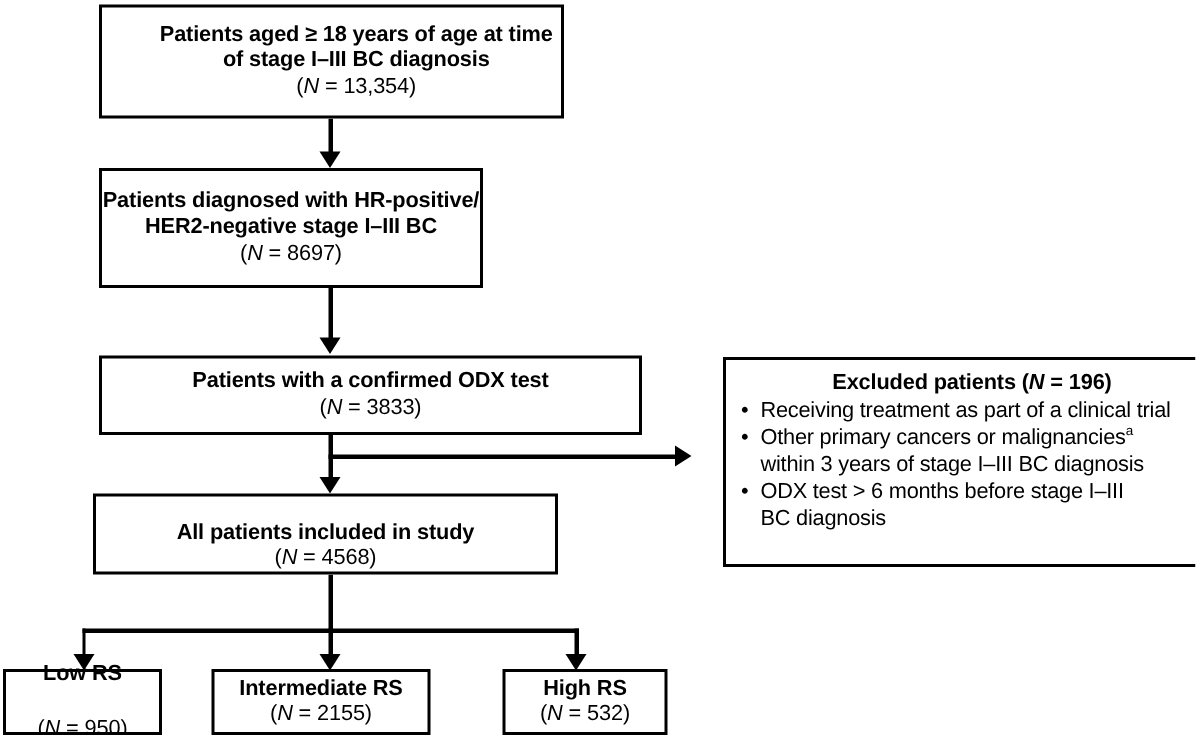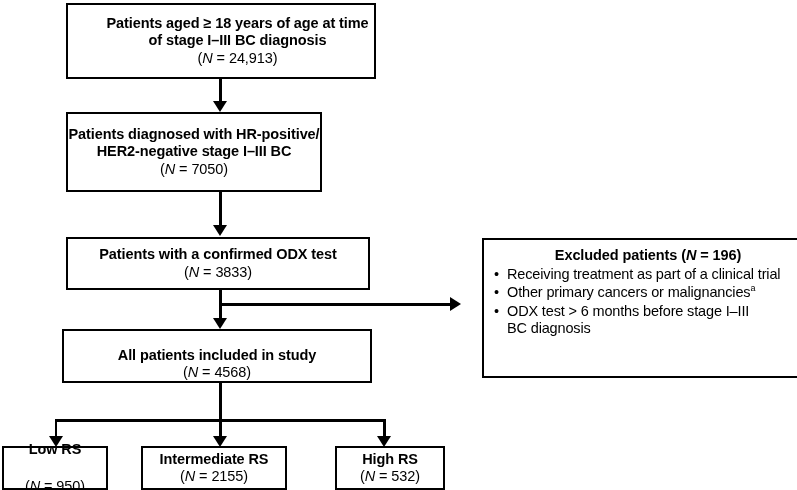--- a/index.html
+++ b/index.html
@@ -110,56 +110,57 @@
   }
 </style>
 </head>
 <body>
 
 <div id="canvas">
 
   <div class="box" style="left:66px; top:3px; width:310px; height:76px;padding-left:33px;">
     <div class="title">Patients aged ≥ 18 years of age at time</div>
     <div class="title">of stage I–III BC diagnosis</div>
-    <div class="count">(<span class="ital">N</span> = <span>24,913</span>)</div>
+    <div class="count">(<span class="ital">N</span> = <span>13,354</span>)</div>
   </div>
 
   <div class="vline" style="left:219px; top:79px; height:24px;"></div>
   <div class="arrow-down" style="left:213.2px; top:101px;"></div>
 
   <div class="box" style="left:66px; top:112px; width:256px; height:80px;">
     <div class="title">Patients diagnosed with HR-positive/</div>
     <div class="title">HER2-negative stage I–III BC</div>
-    <div class="count">(<span class="ital">N</span> = <span>7050</span>)</div>
+    <div class="count">(<span class="ital">N</span> = <span>8697</span>)</div>
   </div>
 
   <div class="vline" style="left:219px; top:192px; height:34px;"></div>
   <div class="arrow-down" style="left:213.2px; top:225px;"></div>
 
-  <div class="box" style="left:66px; top:237px; width:304px; height:53px;">
+  <div class="box" style="left:66px; top:237px; width:362px; height:53px;">
     <div class="title">Patients with a confirmed ODX test</div>
     <div class="count">(<span class="ital">N</span> = <span>3833</span>)</div>
   </div>
 
   <div class="vline" style="left:219px; top:290px; height:29px;"></div>
   <div class="arrow-down" style="left:213.2px; top:318px;"></div>
 
   <div class="hline" style="left:219px; top:303px; width:238px;"></div>
   <div class="arrow-right" style="left:450px; top:297.2px;"></div>
 
   <div class="excl" style="left:482px; top:238px; width:332px; height:140px;">
     <div class="excl-head"><span>Excluded patients (</span><span class="ital">N</span><span> = 196)</span></div>
     <ul class="excl-list">
       <li>
         <span class="bul">•</span>
         <span>Receiving treatment as part of a clinical trial</span>
       </li>
       <li>
         <span class="bul">•</span>
         <span>Other primary cancers or malignancies</span><sup>a</sup><br>
+        <span>within 3 years of stage I–III BC diagnosis</span>
       </li>
       <li>
         <span class="bul">•</span>
         <span>ODX test &gt; 6 months before stage I–III</span><br>
         <span>BC diagnosis</span>
       </li>
     </ul>
   </div>
 
   <div class="box" style="left:62px; top:329px; width:310px; height:54px;justify-content:flex-end;">

